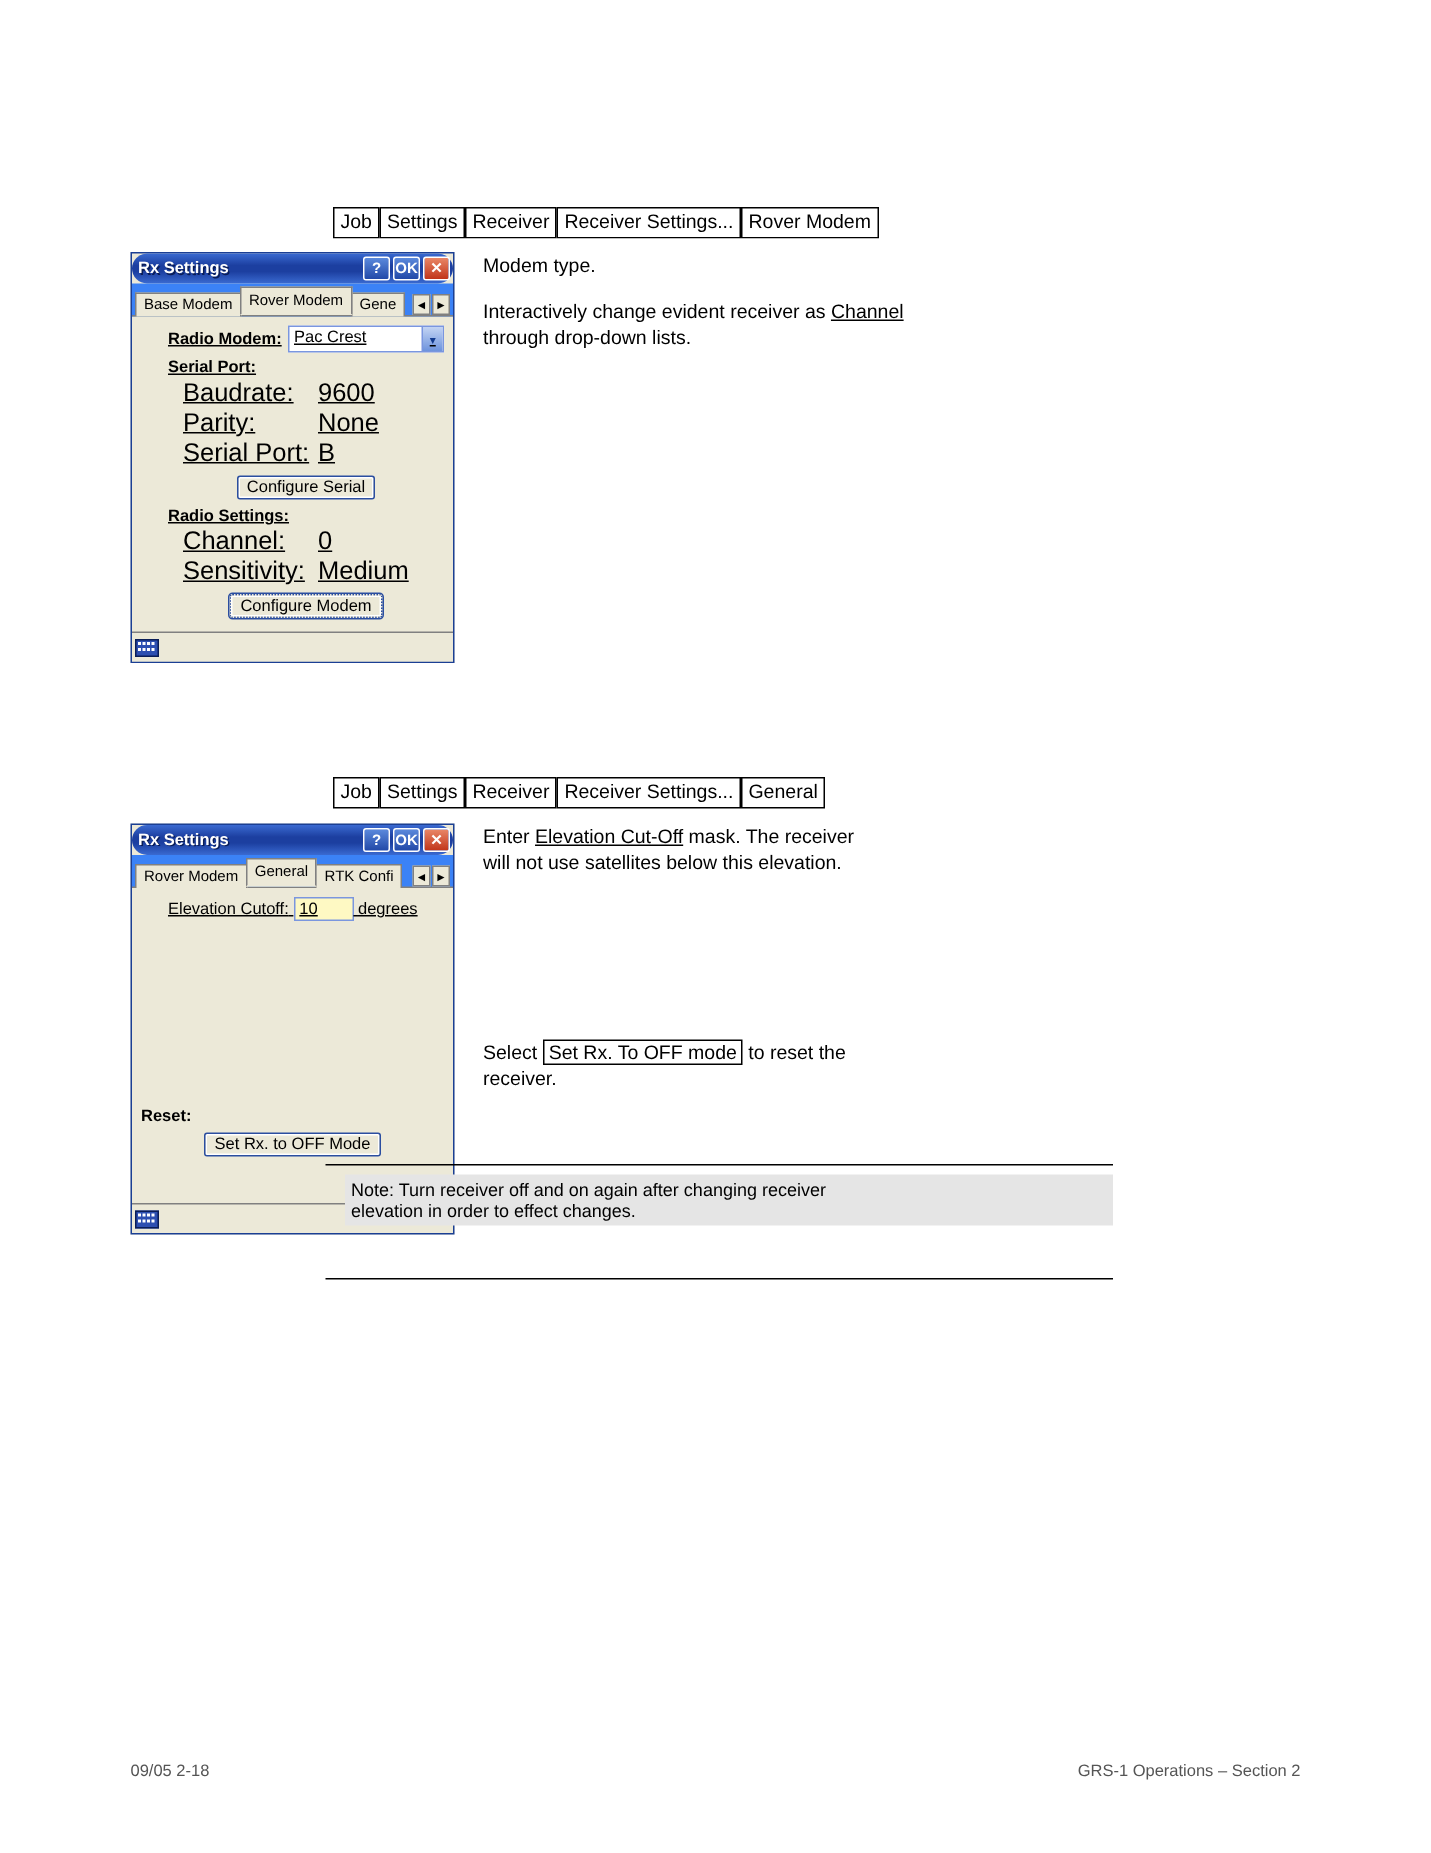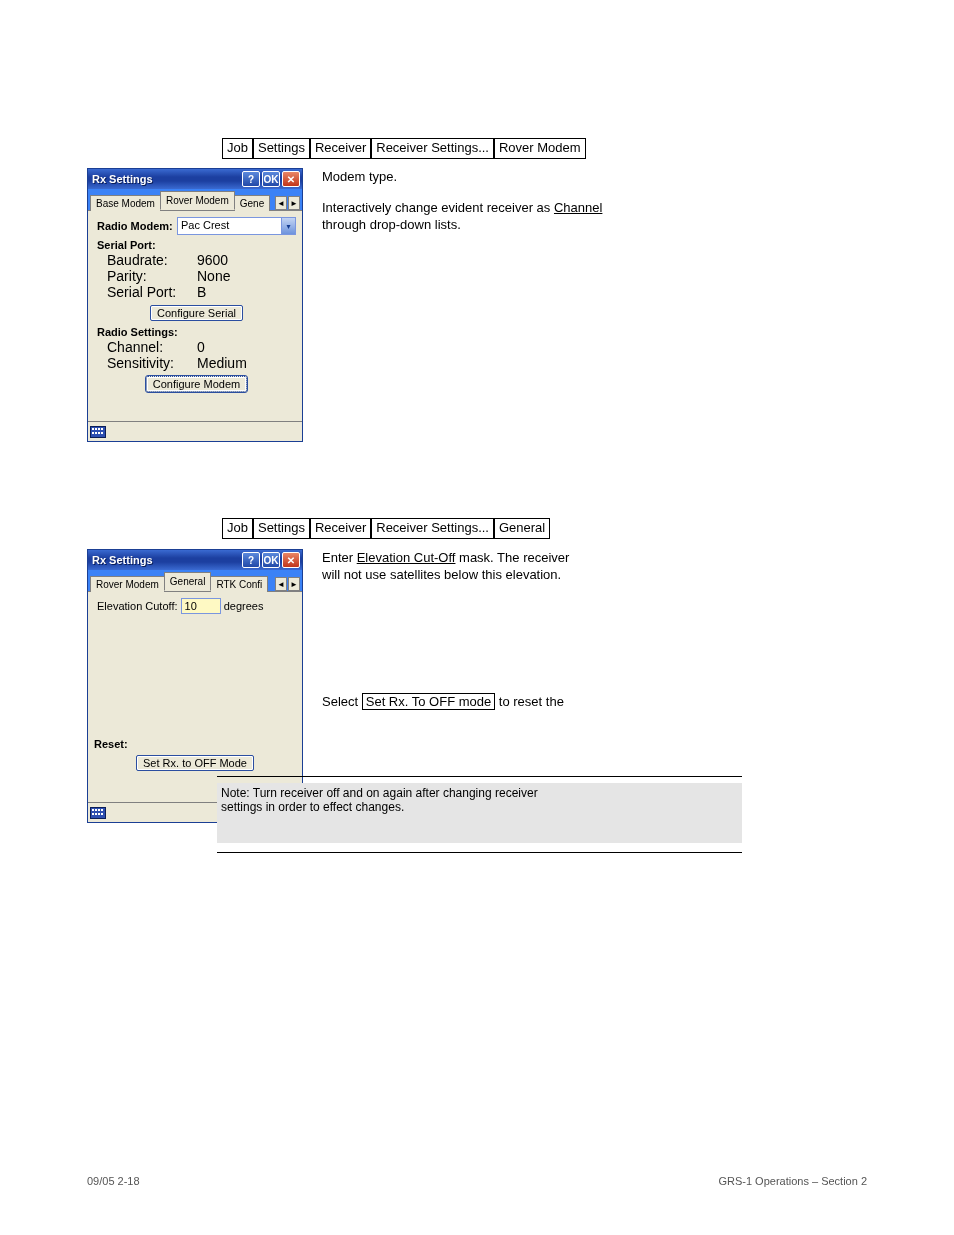--- a/index.html
+++ b/index.html
@@ -37,20 +37,21 @@
   .dialog.screenshot-2 { top: 549px; left: 87px; height: 274px; }
 
   .titlebar {
     background: linear-gradient(to bottom,#3a6ad1 0%,#1c3fa0 40%,#1c3fa0 60%,#3a6ad1 100%);
     color: #fff;
     font-weight: bold;
     padding: 1px 2px 1px 4px;
     display: flex;
     align-items: center;
     height: 20px;
+    border-radius: 10px;
   }
   .titlebar .title-text { flex: 1; text-shadow: 1px 1px 0 #0a1d57; font-size: 11px; }
   .tb-btn {
     width: 18px; height: 16px;
     margin-left: 2px;
     border: 1px solid #fff;
     background: linear-gradient(to bottom,#5b89dc,#2249a8);
     color:#fff;
     font-size:10px; font-weight:bold;
     display:flex; align-items:center; justify-content:center;
@@ -90,44 +91,45 @@
     border:1px solid #808080;
     display:flex; align-items:center; justify-content:center;
     font-size:8px;
     margin-left:1px;
     background:#ece9d8;
   }
   .tab-spacer { flex:1; }
 
   
   .dialog-body {
-    padding: 6px 6px 4px 9px;
+    padding: 6px 6px 4px 24px;
     font-size: 11px;
     color:#000;
+    text-decoration:underline;
   }
   .field-row { display:flex; align-items:center; margin-bottom:3px; }
   .field-label { width: 80px; font-size:11px; }
   .field-label.bold { font-weight:bold; }
   .combo {
     flex:1;
     display:flex;
     border:1px solid #7a96df;
     background:#fff;
     height:18px;
   }
   .combo .combo-text { flex:1; padding:1px 3px; font-size:11px; }
   .combo .combo-btn {
     width:14px; background:linear-gradient(to bottom,#c3d4f3,#6d93dd);
     display:flex; align-items:center; justify-content:center;
     font-size:8px; color:#123a8e;
     border-left:1px solid #7a96df;
   }
 
   .group-label { font-weight:bold; font-size:11px; margin:4px 0 1px 0; }
-  .kv-row { display:flex; font-size:14px; padding-left:10px; }
+  .kv-row { display:flex; font-size:17px; padding-left:10px; }
   .kv-row .k { width:90px; }
   .kv-row .v { }
 
   .btn {
     display:inline-block;
     border:1px solid #2b4ea0;
     background:#ece9d8;
     font-size:11px;
     padding:1px 6px;
     border-radius:2px;
@@ -174,21 +176,21 @@
   .boxed-inline {
     border:1px solid #000;
     padding:0 3px;
   }
 
   .narrative.n1 { top:168px; left:322px; width:420px; }
   .narrative.n2 { top:549px; left:322px; width:420px; }
 
   .caption-row { position:absolute; }
   .caption-row.c1 { top:776px; left:217px; width:525px; border-top:1px solid #000; padding-top:6px; font-size:12px; }
-  .caption-row.c1 .shade { background:#e5e5e5; display:block; padding:3px 4px 29px 4px; }
+  .caption-row.c1 .shade { background:#e5e5e5; display:block; padding:3px 4px 3px 4px;margin-left:13px; }
 
   
   .page-footer {
     position:absolute;
     top:1175px;
     left:87px; right:87px;
     display:flex;
     font-size:11px;
     color:#555;
     justify-content:space-between;
@@ -344,26 +346,27 @@
 
 <div class="narrative n2">
   <div>
     <span>Enter </span><span class="underline">Elevation Cut-Off</span><span> mask. The receiver</span>
   </div>
   <div>will not use satellites below this elevation.</div>
   <div style="height:110px;"></div>
   <div>
     <span>Select </span><span class="boxed-inline">Set Rx. To OFF mode</span><span> to reset the</span>
   </div>
+  <div>receiver.</div>
 </div>
 
 <div class="caption-row c1">
   <span class="shade">
     <span>Note:  Turn receiver off and on again after changing receiver</span><br>
-    <span>settings in order to effect changes.</span>
+    <span>elevation in order to effect changes.</span>
   </span>
 </div>
 <hr class="full" style="top:852px;">
 
 <div class="page-footer">
   <span>09/05 2-18</span>
   <span>GRS-1 Operations – Section 2</span>
 </div>
 
 </body></html>

